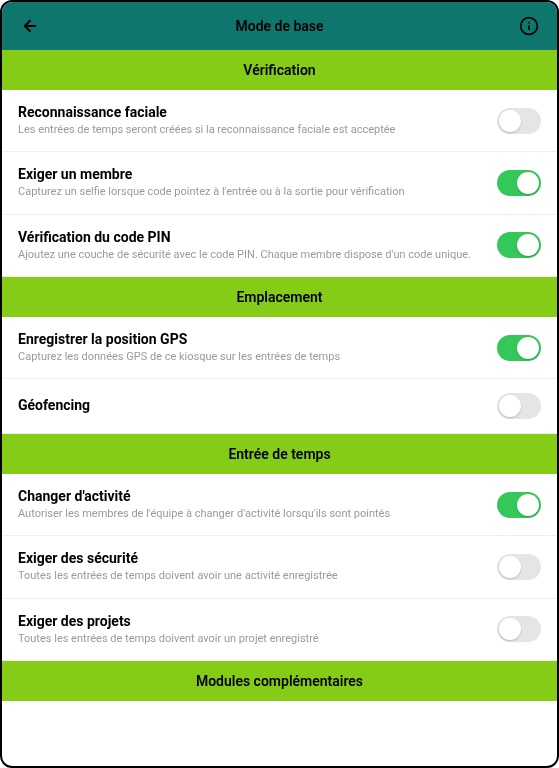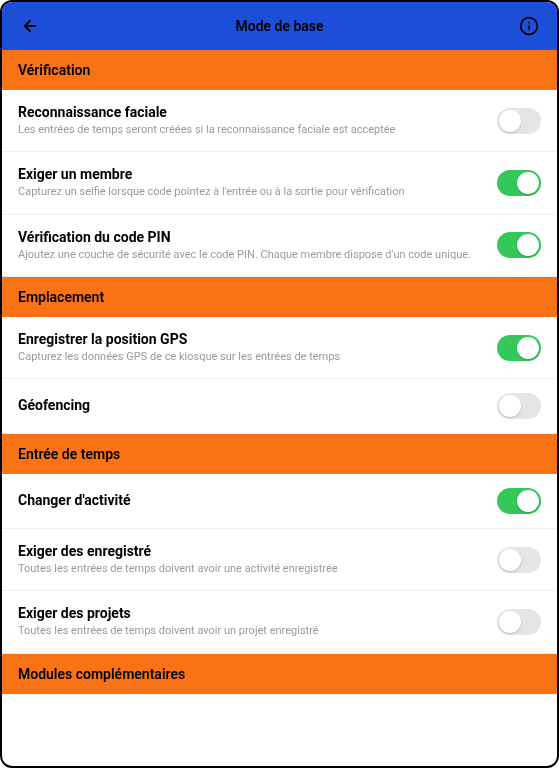--- a/index.html
+++ b/index.html
@@ -10,41 +10,42 @@
       height: 768px;
       overflow: hidden;
       border: 2px solid #000;
       border-radius: 12px;
     }
     .header {
       display: flex;
       align-items: center;
       justify-content: space-between;
       padding: 12px 16px;
-      background: #1d4ed8;
+      background: #0f766e;
     }
     .header-title {
       font-size: 14px;
       font-weight: 600;
       color: #000;
     }
     .back-btn, .info-btn {
       width: 24px;
       height: 24px;
       display: flex;
       align-items: center;
       justify-content: center;
       cursor: pointer;
     }
     .section-header {
-      background: #f97316;
+      background: #84cc16;
       padding: 12px 16px;
       font-size: 14px;
       font-weight: 600;
       color: #000;
+      text-align: center;
     }
     .setting-row {
       display: flex;
       align-items: center;
       justify-content: space-between;
       padding: 14px 16px;
       border-bottom: 1px solid #efefef;
       background: #fff;
     }
     .setting-row:last-of-type { border-bottom: none; }
@@ -154,27 +155,28 @@
     </div>
     <div class="toggle off"></div>
   </div>
 
   <div class="section-header">Entrée de temps</div>
 
 
   <div class="setting-row">
     <div class="setting-text">
       <div class="setting-title">Changer d'activité</div>
+      <div class="setting-desc">Autoriser les membres de l'équipe à changer d'activité lorsqu'ils sont pointés</div>
     </div>
     <div class="toggle on"></div>
   </div>
 
   <div class="setting-row">
     <div class="setting-text">
-      <div class="setting-title">Exiger des enregistré</div>
+      <div class="setting-title">Exiger des sécurité</div>
       <div class="setting-desc">Toutes les entrées de temps doivent avoir une activité enregistrée</div>
     </div>
     <div class="toggle off"></div>
   </div>
 
   <div class="setting-row">
     <div class="setting-text">
       <div class="setting-title">Exiger des projets</div>
       <div class="setting-desc">Toutes les entrées de temps doivent avoir un projet enregistré</div>
     </div>

